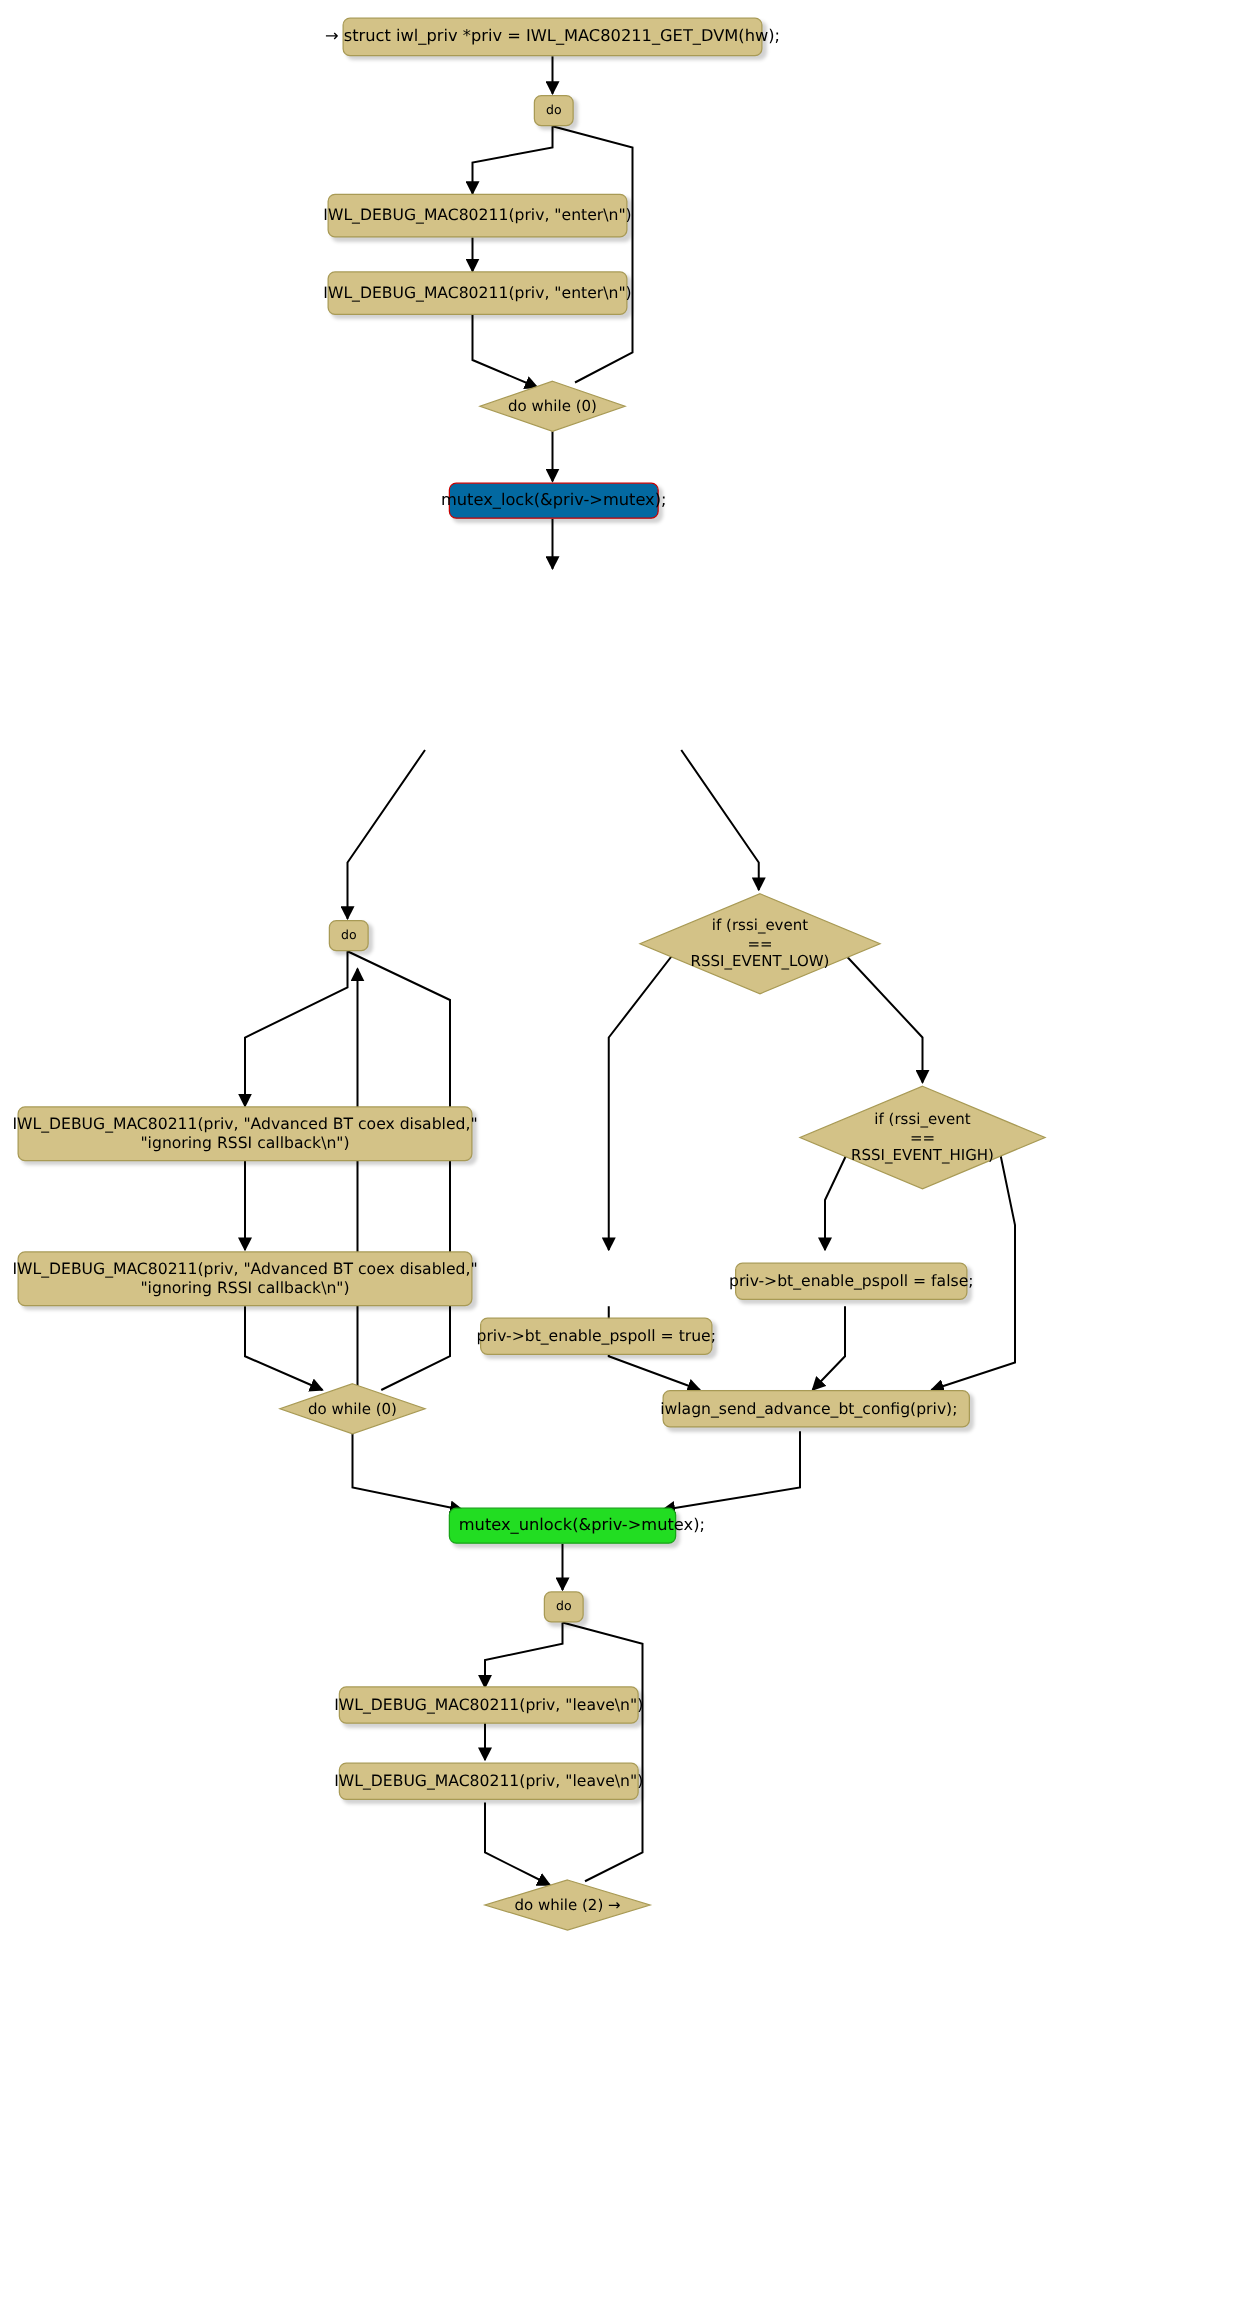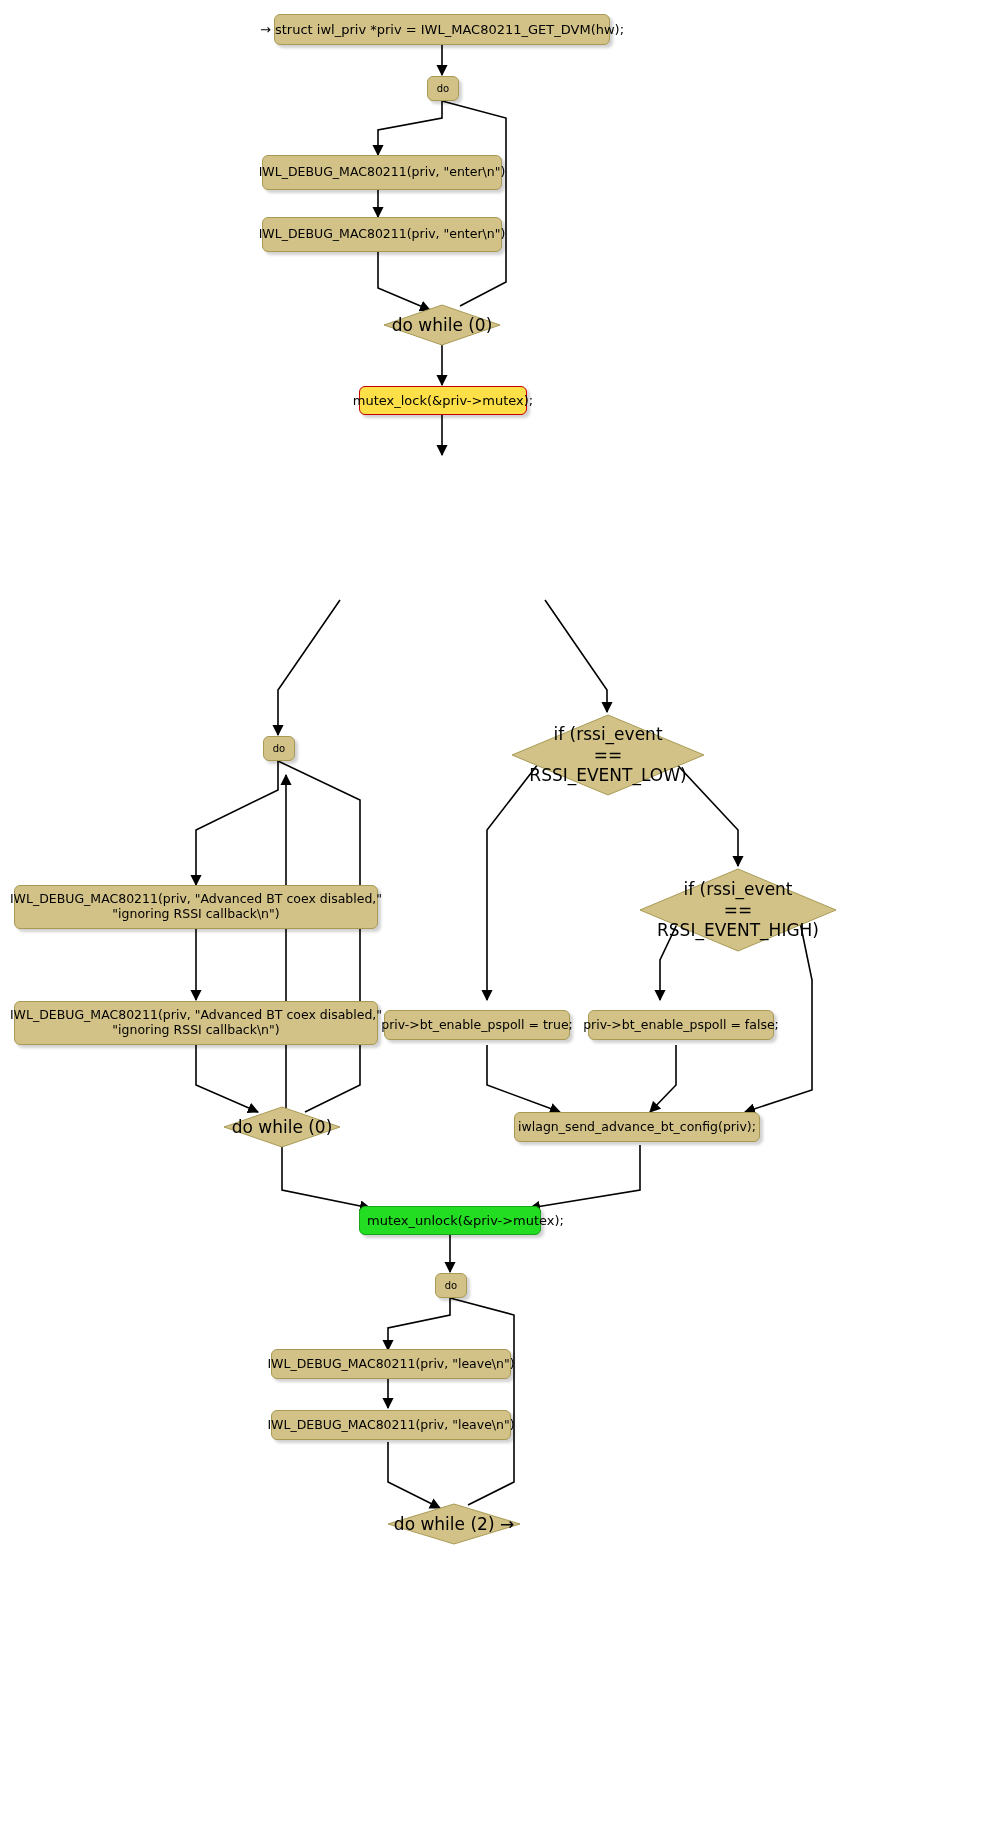--- a/index.html
+++ b/index.html
@@ -35,21 +35,21 @@
     font-size: 13px;
   }
   .box {
     background: #D3C287;
     border: 1px solid #A89A55;
     border-radius: 6px;
     box-shadow: 3px 3px 3px rgba(0,0,0,0.18);
     padding: 5px 9px;
   }
   .box.red {
-    background: #fde047;
+    background: #0369a1;
     border: 1px solid #C80000;
   }
   .box.green {
     background: #22DD22;
     border: 1px solid #17A417;
   }
   .kw {
     background: #D3C287;
     border: 1px solid #A89A55;
     border-radius: 6px;
@@ -70,21 +70,21 @@
     position: absolute;
     left: 0; top: 0;
     width: 100%;
     height: 100%;
     display: flex;
     align-items: center;
     justify-content: center;
     text-align: center;
     white-space: pre;
     line-height: 1.2;
-    font-size: 17px;
+    font-size: 12px;
     color: #000;
     font-family: "DejaVu Sans", sans-serif;
   }
   .small { font-size: 12.5px; }
 </style>
 </head>
 <body>
 
 <div id="canvas">
 
@@ -205,36 +205,36 @@
   <div class="node box" style="left:14px; top:885px; width:364px; height:44px;">
     <span class="small">IWL_DEBUG_MAC80211(priv, "Advanced BT coex disabled,"
 "ignoring RSSI callback\n")</span>
   </div>
 
   <div class="node box" style="left:14px; top:1001px; width:364px; height:44px;">
     <span class="small">IWL_DEBUG_MAC80211(priv, "Advanced BT coex disabled,"
 "ignoring RSSI callback\n")</span>
   </div>
 
-  <div class="node box" style="left:384px; top:1010px; width:186px; height:30px;">
+  <div class="node box" style="left:384px; top:1054px; width:186px; height:30px;">
     <span class="small">priv-&gt;bt_enable_pspoll = true;</span>
   </div>
 
   <div class="node box" style="left:588px; top:1010px; width:186px; height:30px;justify-content:center;">
     <span class="small">priv-&gt;bt_enable_pspoll = false;</span>
   </div>
 
   <div class="diamond-wrap" style="left:222px; top:1105px; width:120px; height:44px;">
     <svg class="diamond-shape" viewBox="0 0 120 44" preserveAspectRatio="none">
       <polygon points="60,2 118,22 60,42 2,22" fill="#D3C287" stroke="#A89A55" stroke-width="1"></polygon>
     </svg>
     <div class="diamond-label">do while (0)</div>
   </div>
 
-  <div class="node box" style="left:514px; top:1112px; width:246px; height:30px;">
+  <div class="node box" style="left:530px; top:1112px; width:246px; height:30px;justify-content:flex-end;">
     <span class="small">iwlagn_send_advance_bt_config(priv);</span>
   </div>
 
   <div class="node box green" style="left:359px; top:1206px; width:182px; height:29px;padding-left:40px;">
     <span>mutex_unlock(&amp;priv-&gt;mutex);</span>
   </div>
 
   <div class="node kw" style="left:435px; top:1273px; width:32px; height:25px;">
     <span>do</span>
   </div>

